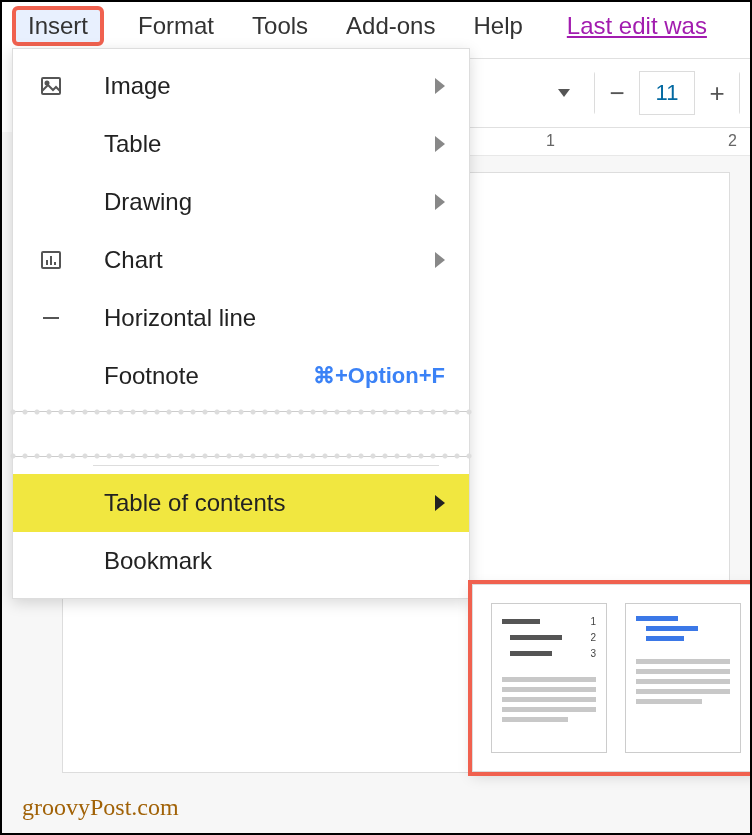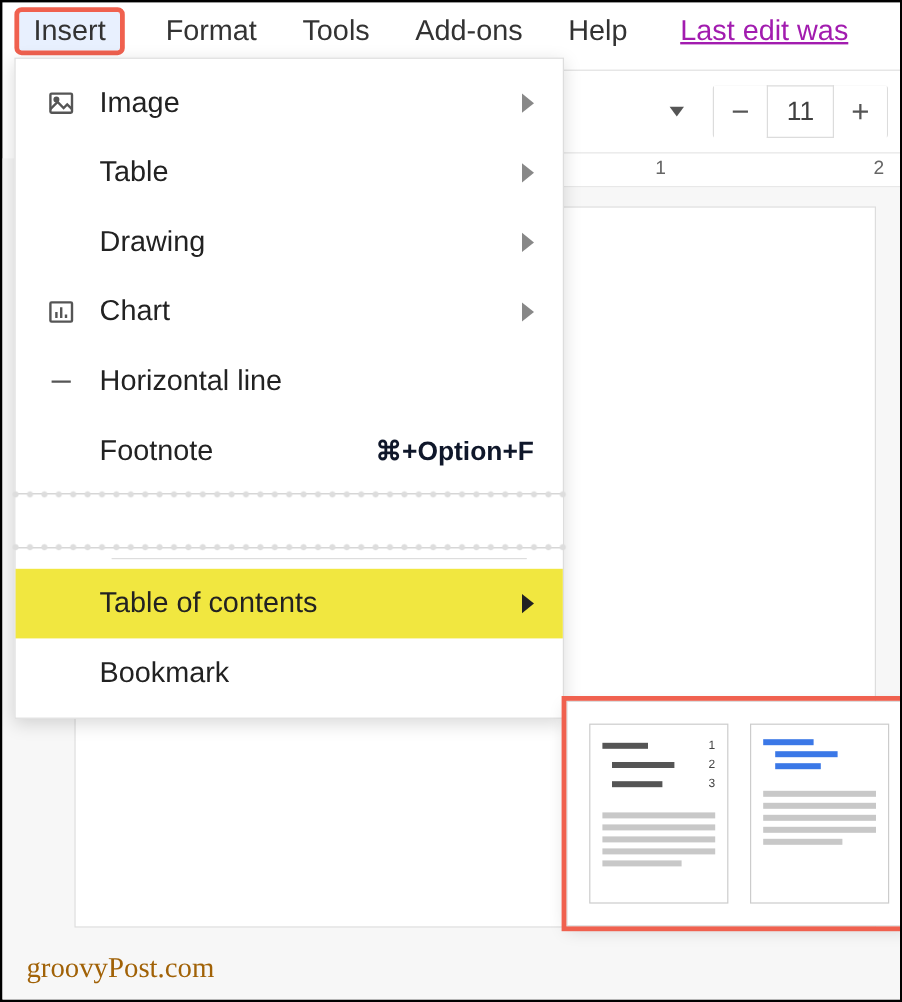--- a/index.html
+++ b/index.html
@@ -58,21 +58,21 @@
     height: 44px;
     margin-right: 10px;
   }
   .stepper button {
     width: 44px; height: 44px;
     background: #fff; border: none;
     font-size: 26px; color: #555; cursor: pointer;
   }
   .stepper .val {
     width: 56px; text-align: center;
-    font-size: 22px; color: #404040;
+    font-size: 22px; color: #0369a1;
     border-left: 1px solid #dcdcdc;
     border-right: 1px solid #dcdcdc;
     height: 44px; line-height: 44px;
   }
   .ruler {
     height: 28px;
     background: #fff;
     border-bottom: 1px solid #e8e8e8;
     position: relative;
     font-size: 16px;
@@ -91,28 +91,29 @@
     z-index: 50;
   }
   .menu-item {
     display: flex;
     align-items: center;
     height: 58px;
     padding: 0 24px 0 18px;
     font-size: 24px;
     color: #222;
     cursor: pointer;
+    gap: 21px;
   }
   .menu-item.highlight { background: #f1e740; }
   .menu-icon {
     width: 40px; display: flex; justify-content: center; align-items: center;
     color: #555;
   }
   .menu-label { flex: 1; padding-left: 12px; }
-  .menu-shortcut { color: #0f172a; font-size: 22px; font-weight: 600; }
+  .menu-shortcut { color: #3b82f6; font-size: 22px; font-weight: 600; }
   .submenu-arrow {
     width: 0; height: 0;
     border-top: 8px solid transparent;
     border-bottom: 8px solid transparent;
     border-left: 10px solid #888;
   }
   .submenu-arrow.dark { border-left-color: #222; }
   .torn-gap {
     height: 46px;
     background: #fff;

